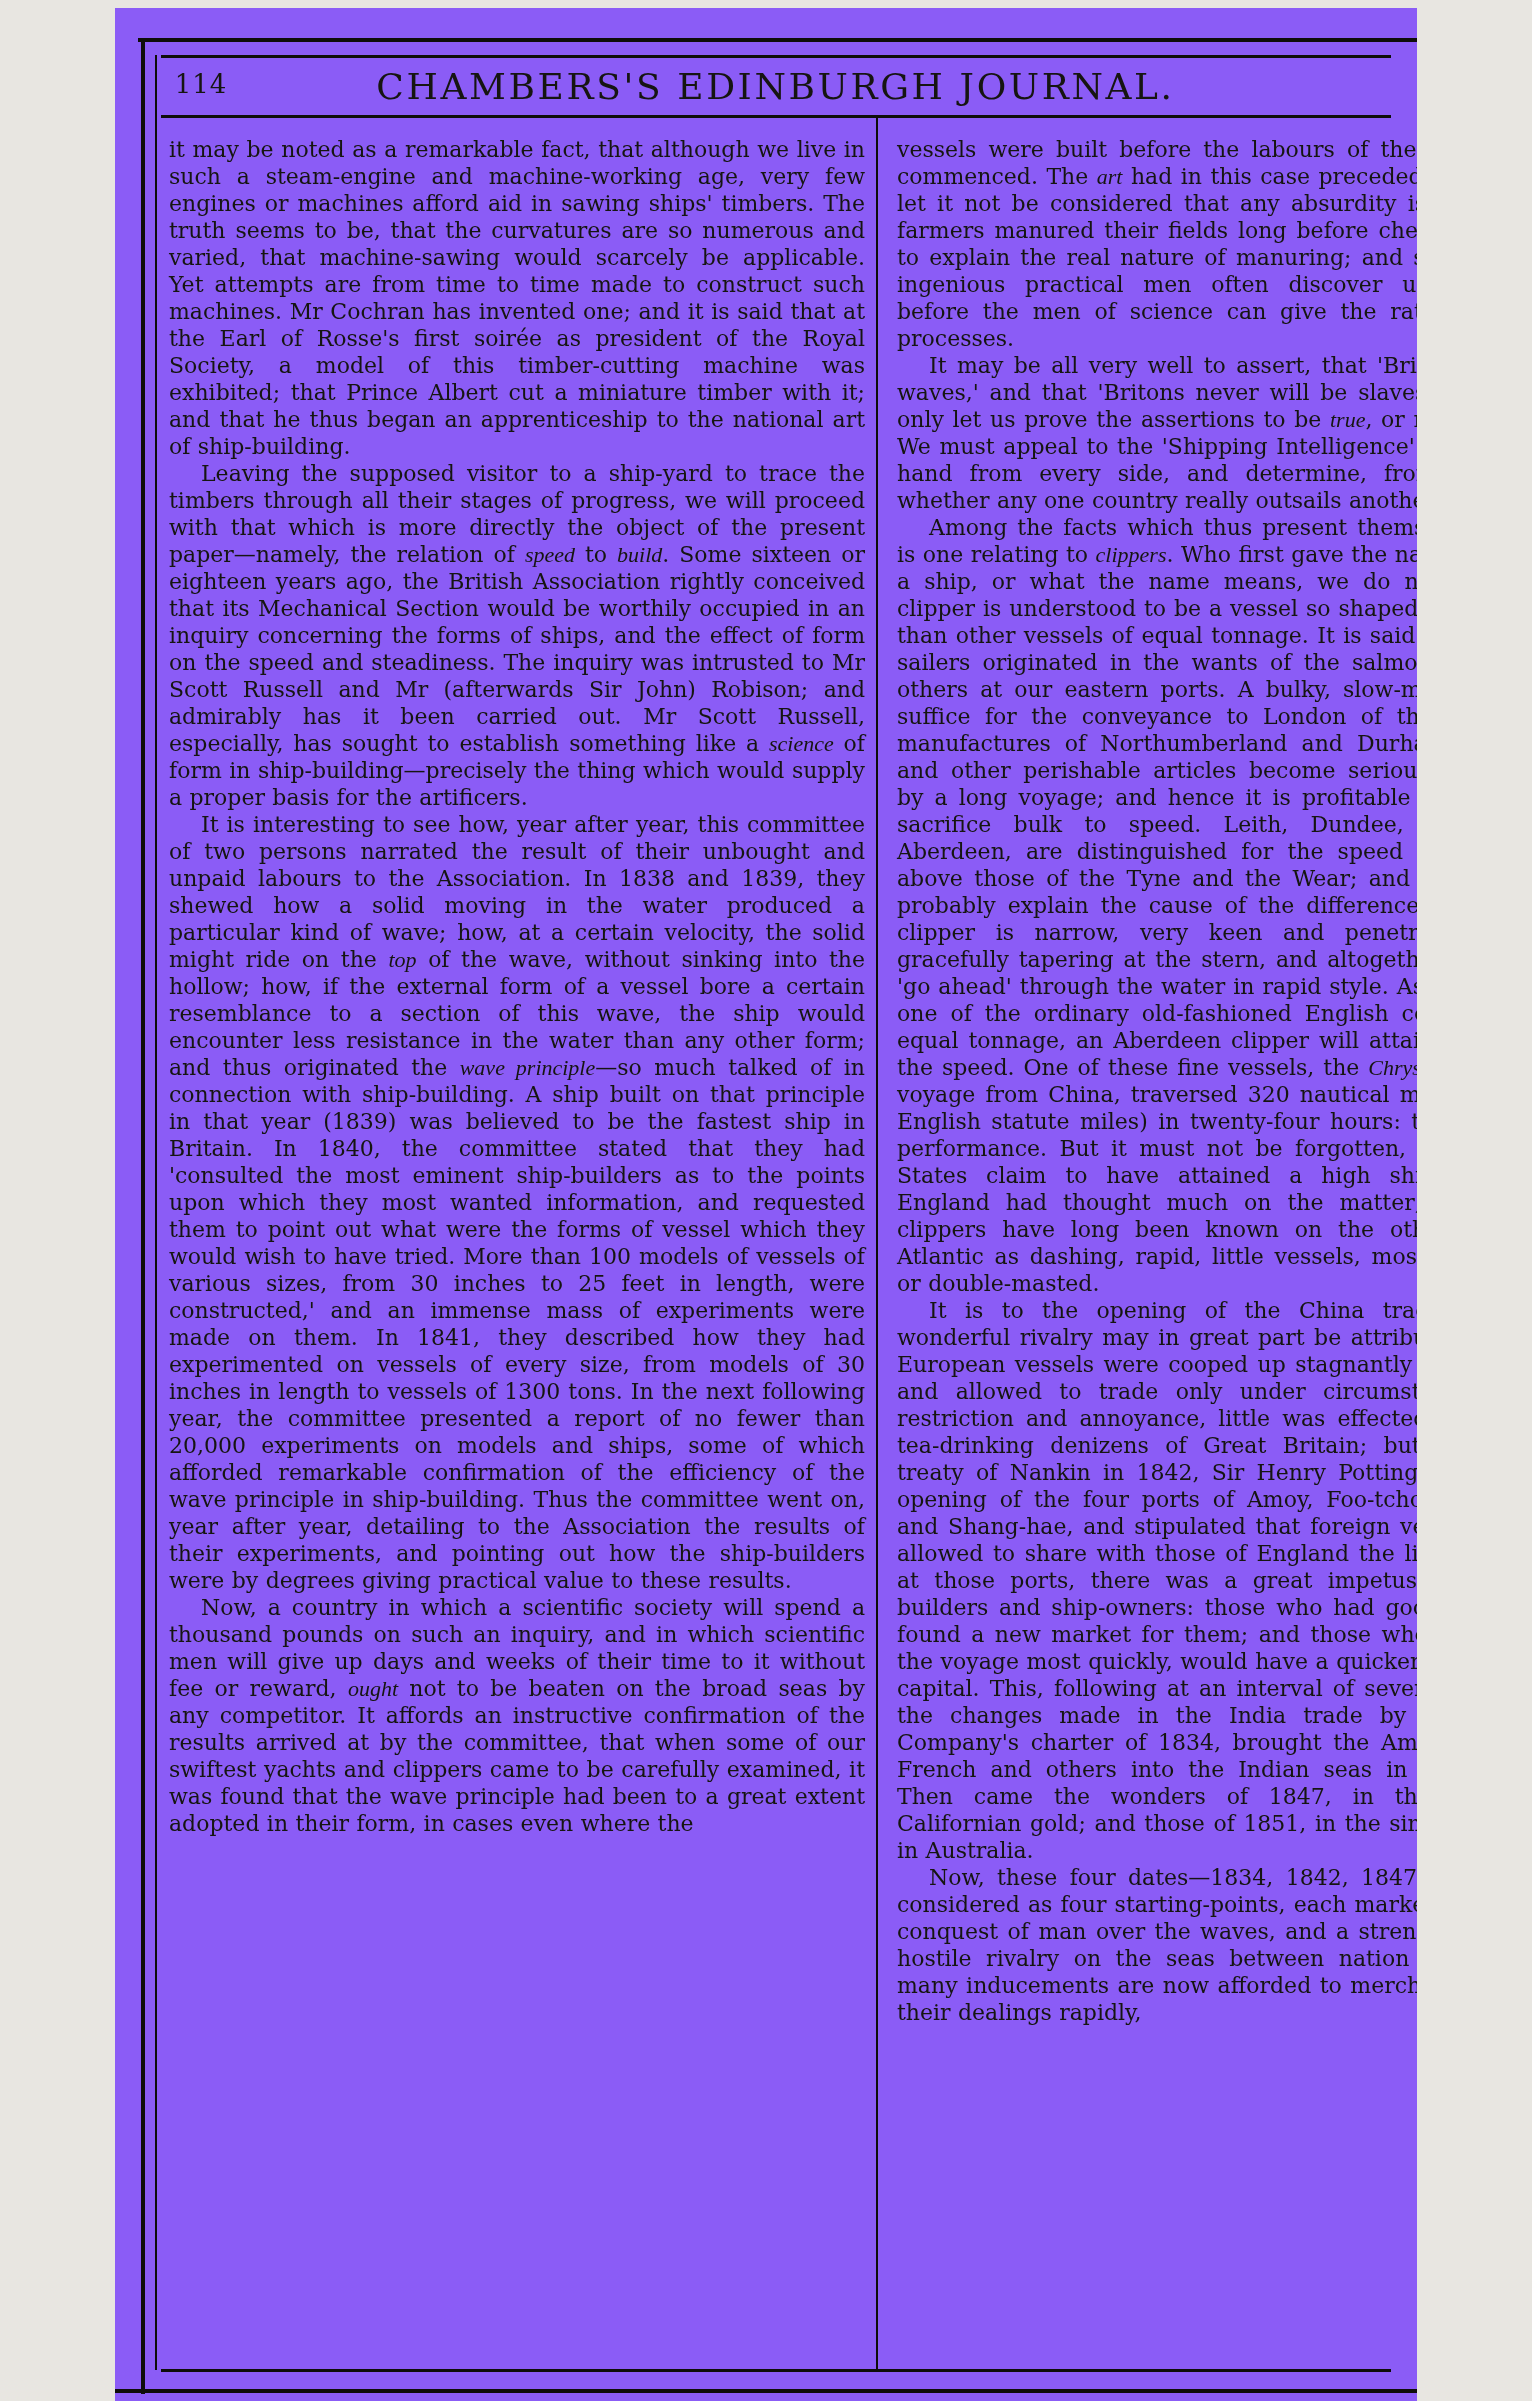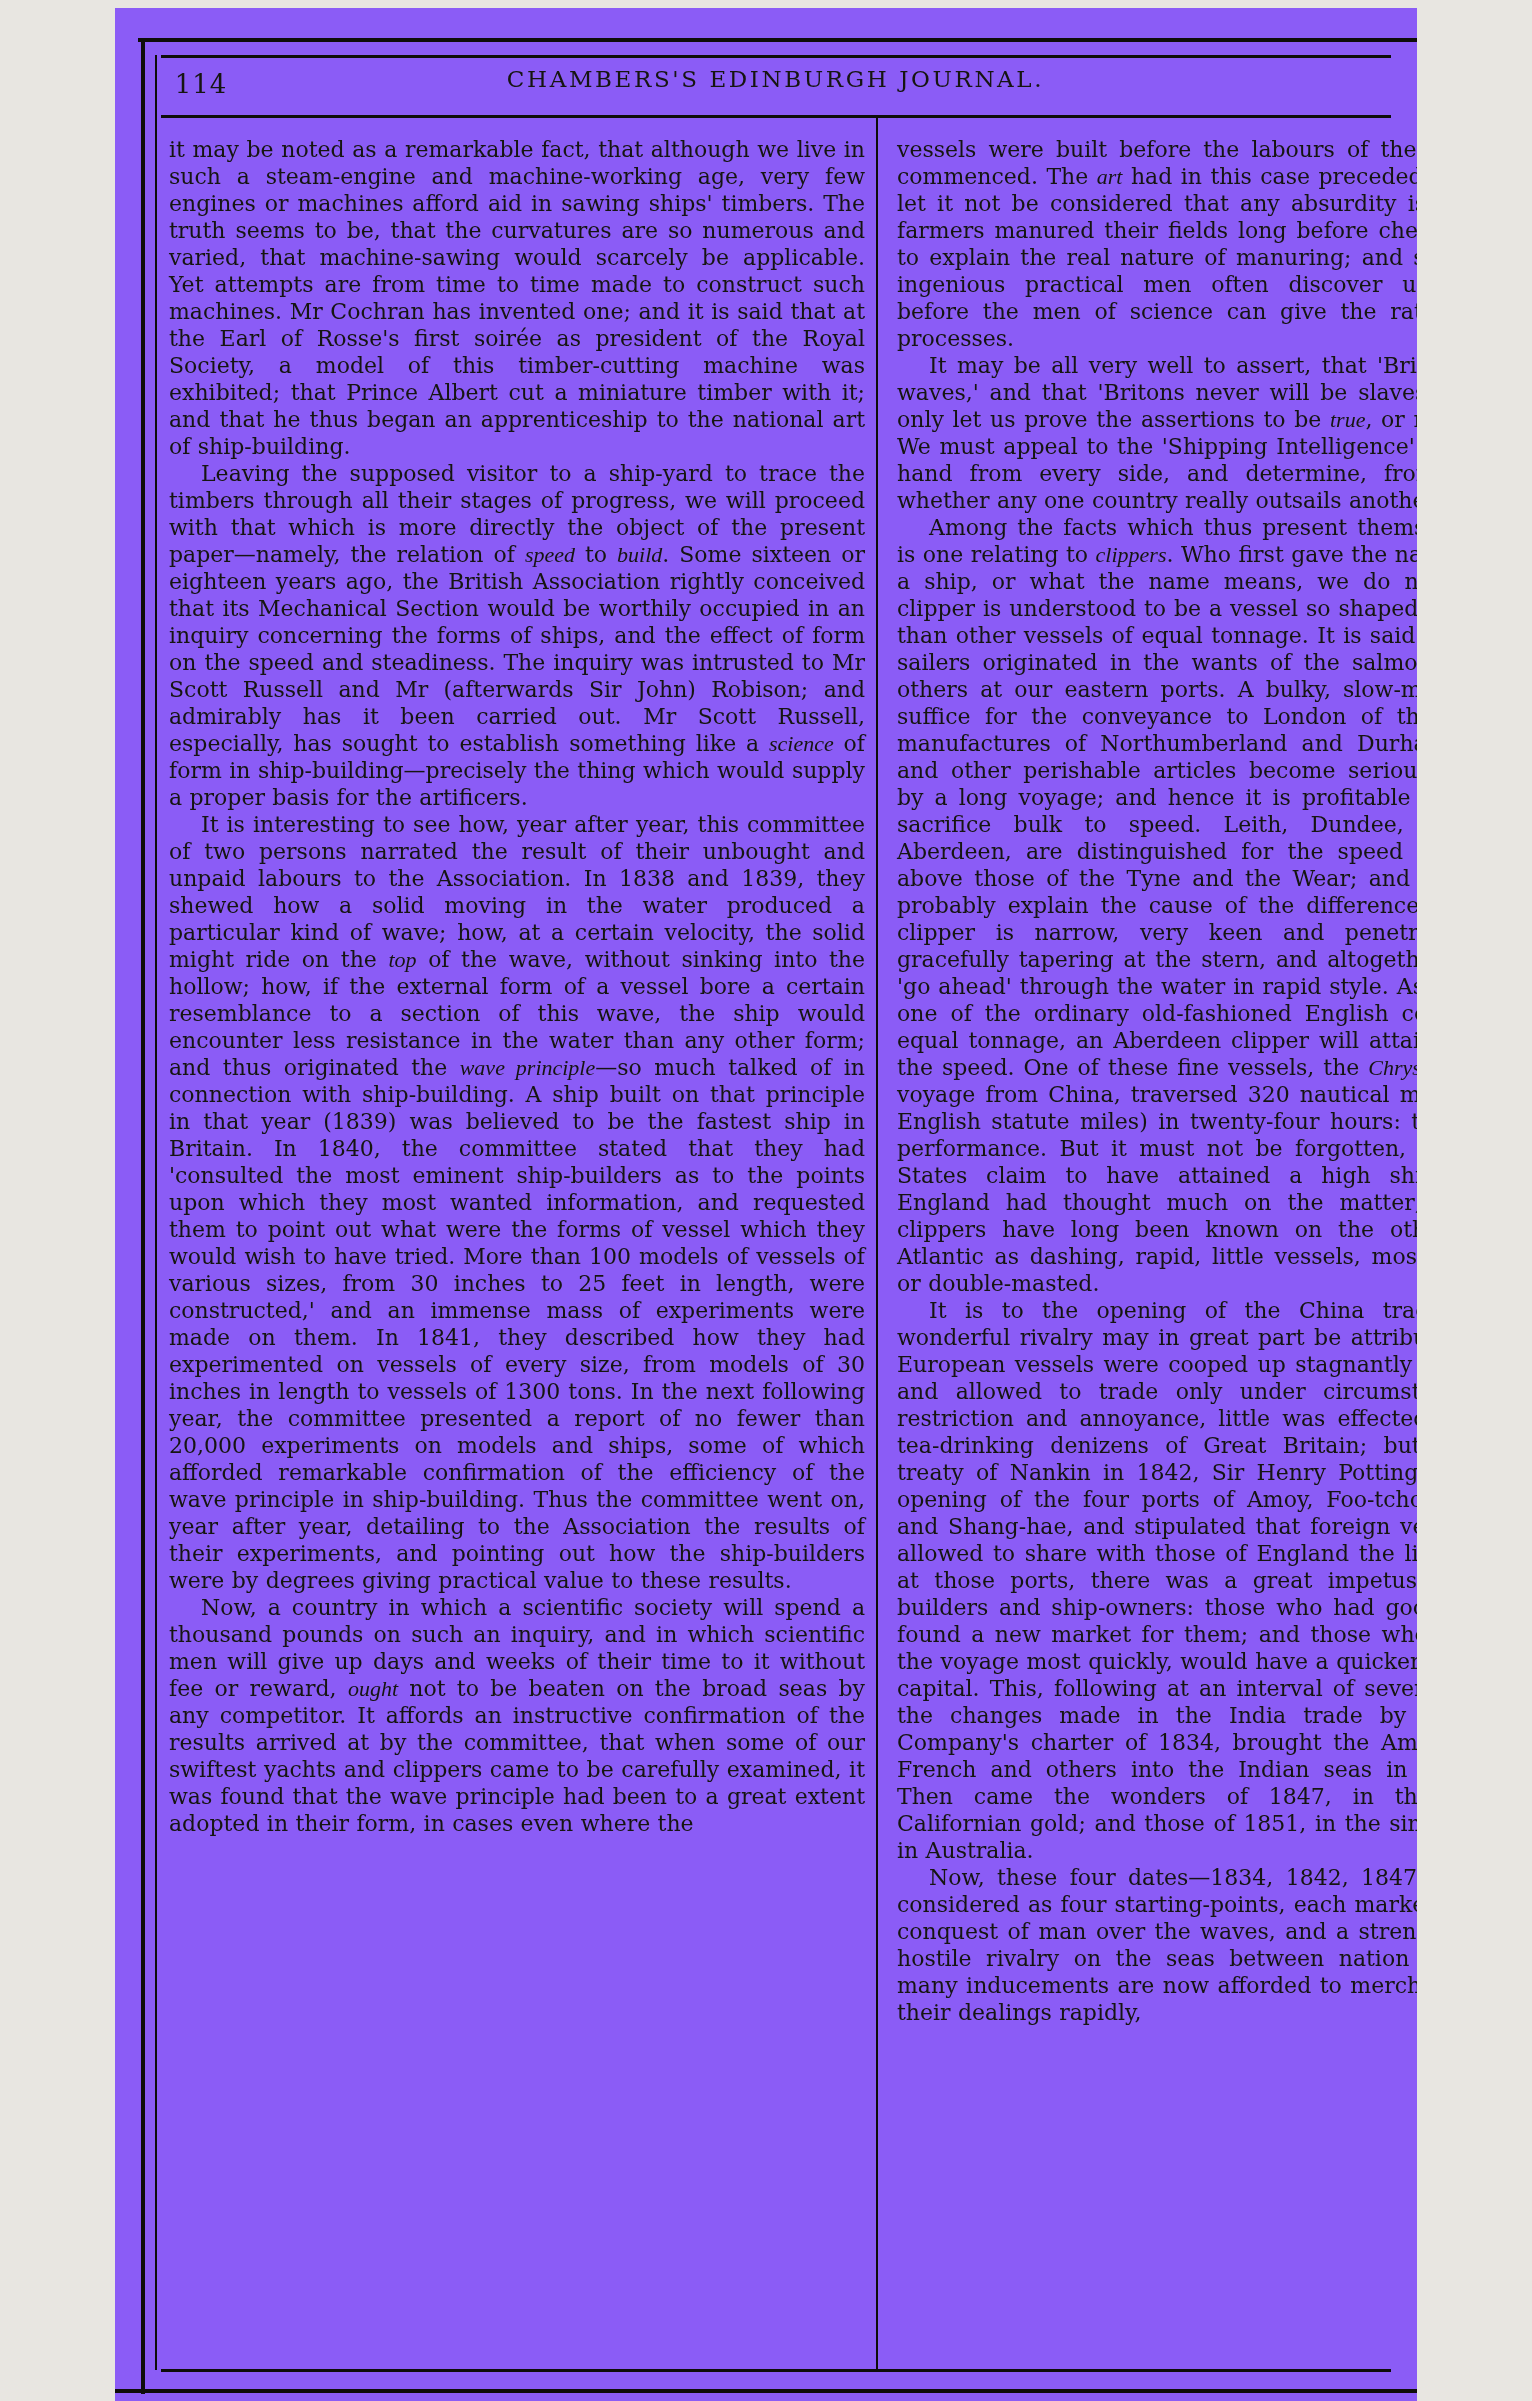--- a/index.html
+++ b/index.html
@@ -26,21 +26,21 @@
   .col-divider       { left:761px; top:109px; height:2252px; width:1.8px; }
 
   header { position:absolute; top:49px; left:51px; right:32px; height:54px; }
   .page-number {
     position:absolute; left:8.8px; top:12.3px;
     font-size:26px; letter-spacing:0.9px;
   }
   .journal-title {
     position:absolute; left:0; right:0; top:8.8px; margin:0;
     text-align:center;
-    font-size:23px; font-weight:normal; letter-spacing:2.6px;
+    font-size:36px; font-weight:normal; letter-spacing:2.6px;
     white-space:nowrap;
   }
 
   .column {
     position:absolute; top:128px;
     font-size:22px; line-height:27px;
     text-align:justify;
     word-spacing:0.4px;
   }
   #col-left  { left:54px;  width:696px; }

